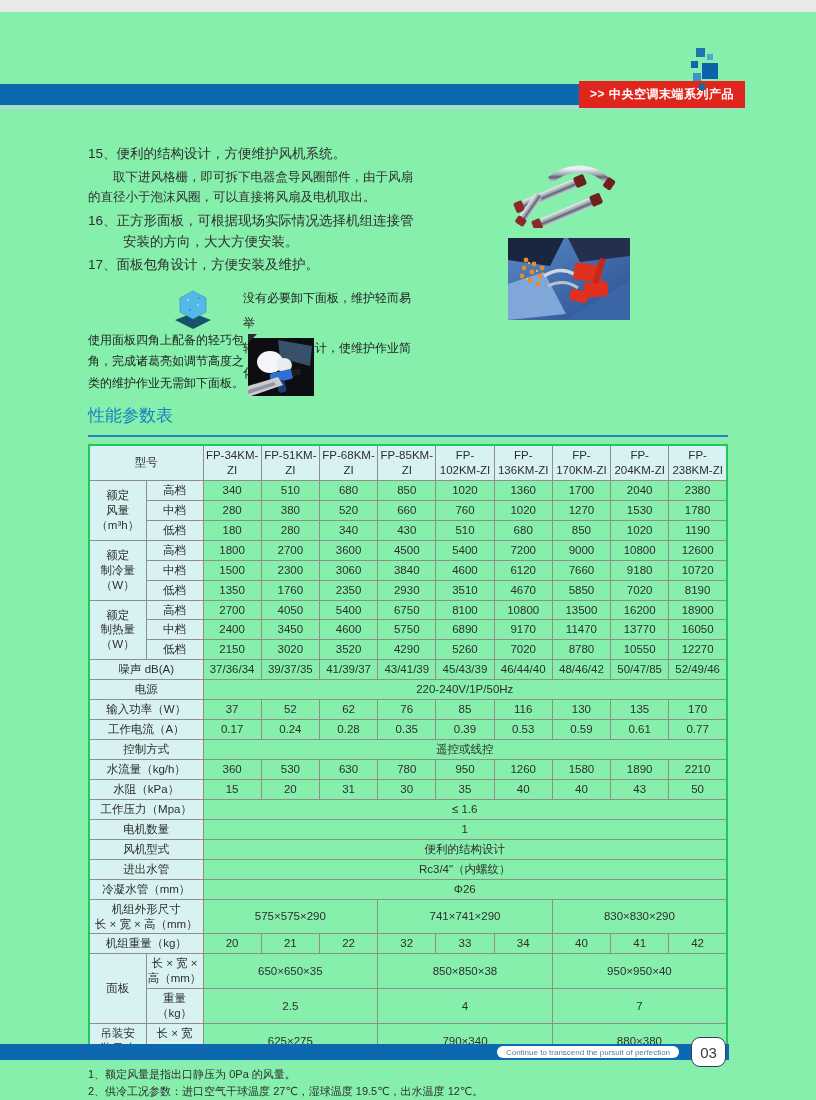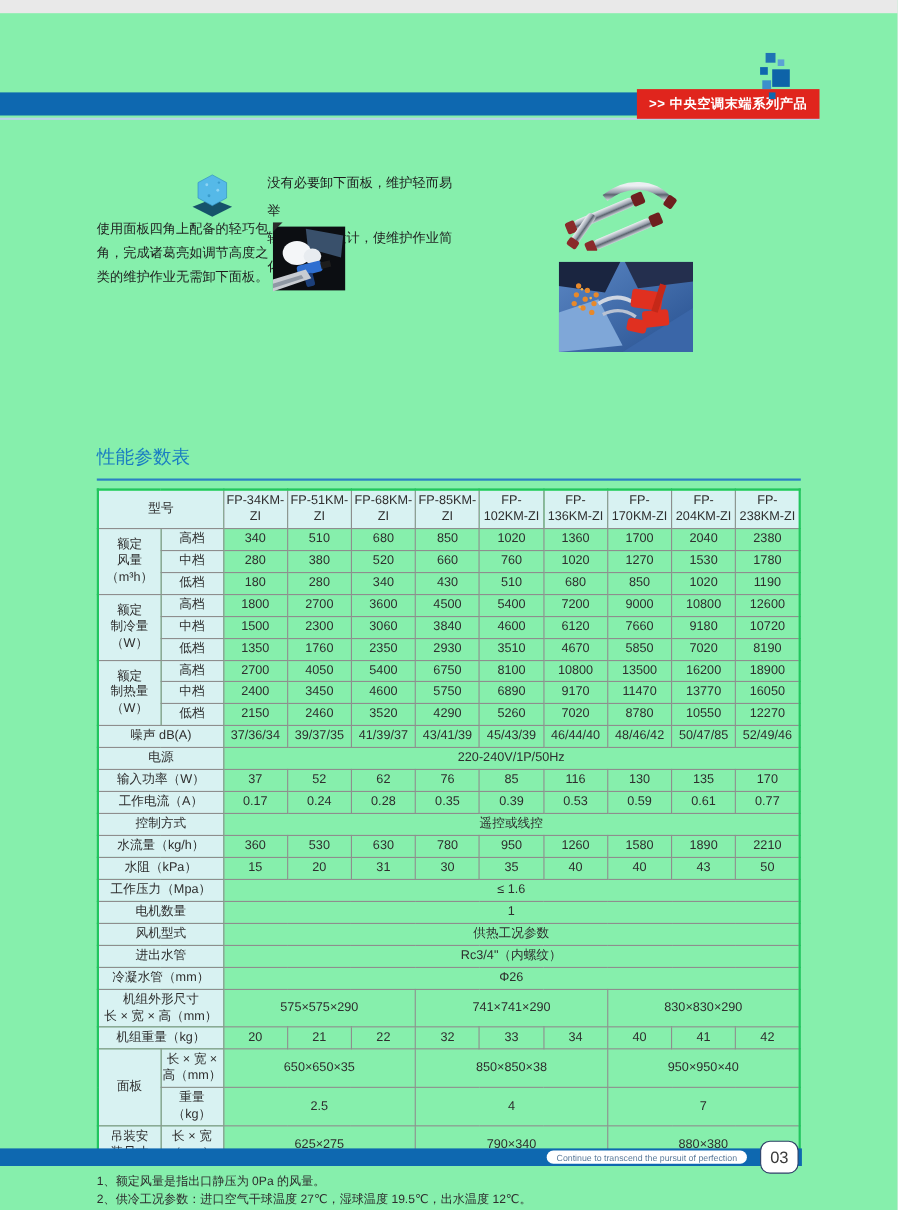--- a/index.html
+++ b/index.html
@@ -70,20 +70,32 @@
     <rect x="12" y="0" width="9" height="9" fill="#1f74b4"></rect>
     <rect x="23" y="6" width="6" height="6" fill="#5ba3d4"></rect>
     <rect x="7" y="13" width="7" height="7" fill="#0f67ae"></rect>
     <rect x="18" y="15" width="16" height="16" fill="#0e63a8"></rect>
     <rect x="9" y="25" width="8" height="8" fill="#3c90cc"></rect>
     <rect x="15" y="36" width="6" height="6" fill="#0f67ae"></rect>
   </svg>
 
   <div class="features">
     <div class="fcol-left">
+      <div id="feat-left">
+          <div>
+            <p class="feat-title">15、便利的结构设计，方便维护风机系统。</p>
+            <p class="feat-body">取下进风格栅，即可拆下电器盒导风圈部件，由于风扇的直径小于泡沫风圈，可以直接将风扇及电机取出。</p>
+          </div>
+          <div>
+            <p class="feat-title">16、正方形面板，可根据现场实际情况选择机组连接管安装的方向，大大方便安装。</p>
+          </div>
+          <div>
+            <p class="feat-title">17、面板包角设计，方便安装及维护。</p>
+          </div>
+        </div>
 
       <div class="callout">
         <svg class="hex-icon" width="42" height="42" viewBox="0 0 42 42">
           <polygon points="21,25 39,32 21,41 3,32" fill="#16526a"></polygon>
           <polygon points="21,3 34,10 34,24 21,31 8,24 8,10" fill="#55b9e8" stroke="#2f8fc0" stroke-width="0.6"></polygon>
           <circle cx="16" cy="12" r="1.3" fill="#8ed4f4"></circle>
             <circle cx="26" cy="17" r="1.3" fill="#8ed4f4"></circle>
           <circle cx="18" cy="22" r="1.3" fill="#3a9ccc"></circle>
             <circle cx="27" cy="10" r="1.1" fill="#3a9ccc"></circle>
         </svg>
@@ -310,21 +322,21 @@
             <td>5750</td>
             <td>6890</td>
             <td>9170</td>
             <td>11470</td>
             <td>13770</td>
             <td>16050</td>
           </tr>
           <tr>
             <td class="lab">低档</td>
             <td>2150</td>
-            <td>2460</td>
+            <td>3020</td>
             <td>3520</td>
             <td>4290</td>
             <td>5260</td>
             <td>7020</td>
             <td>8780</td>
             <td>10550</td>
             <td>12270</td>
           </tr>
           <tr>
             <td colspan="2" class="lab">噪声 dB(A)</td>
@@ -397,21 +409,21 @@
           <tr>
             <td colspan="2" class="lab">工作压力（Mpa）</td>
             <td colspan="9">≤ 1.6</td>
           </tr>
           <tr>
             <td colspan="2" class="lab">电机数量</td>
             <td colspan="9">1</td>
           </tr>
           <tr>
             <td colspan="2" class="lab">风机型式</td>
-            <td colspan="9">供热工况参数</td>
+            <td colspan="9">便利的结构设计</td>
           </tr>
           <tr>
             <td colspan="2" class="lab">进出水管</td>
             <td colspan="9">Rc3/4"（内螺纹）</td>
           </tr>
           <tr>
             <td colspan="2" class="lab">冷凝水管（mm）</td>
             <td colspan="9">Φ26</td>
           </tr>
           <tr>

